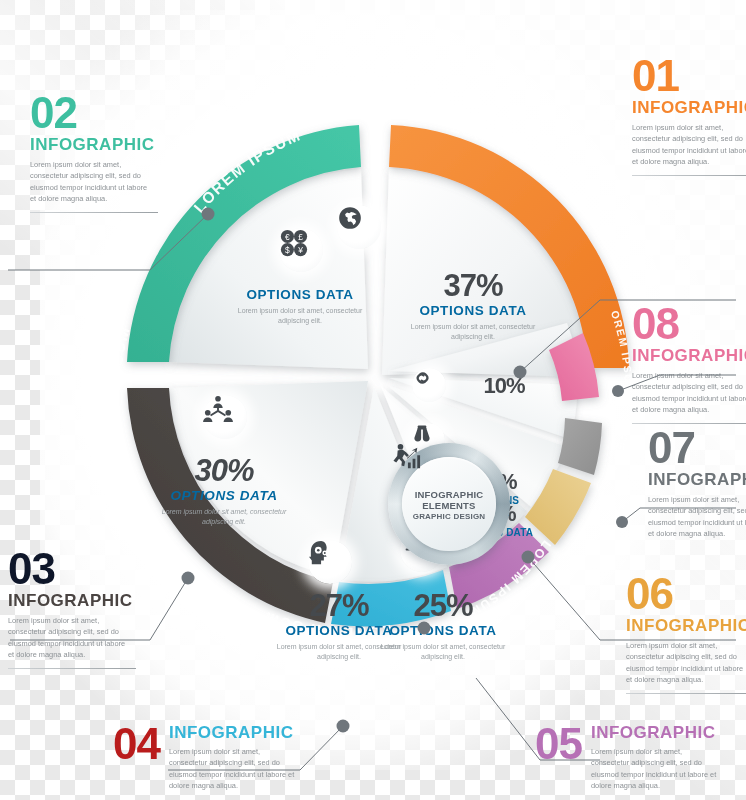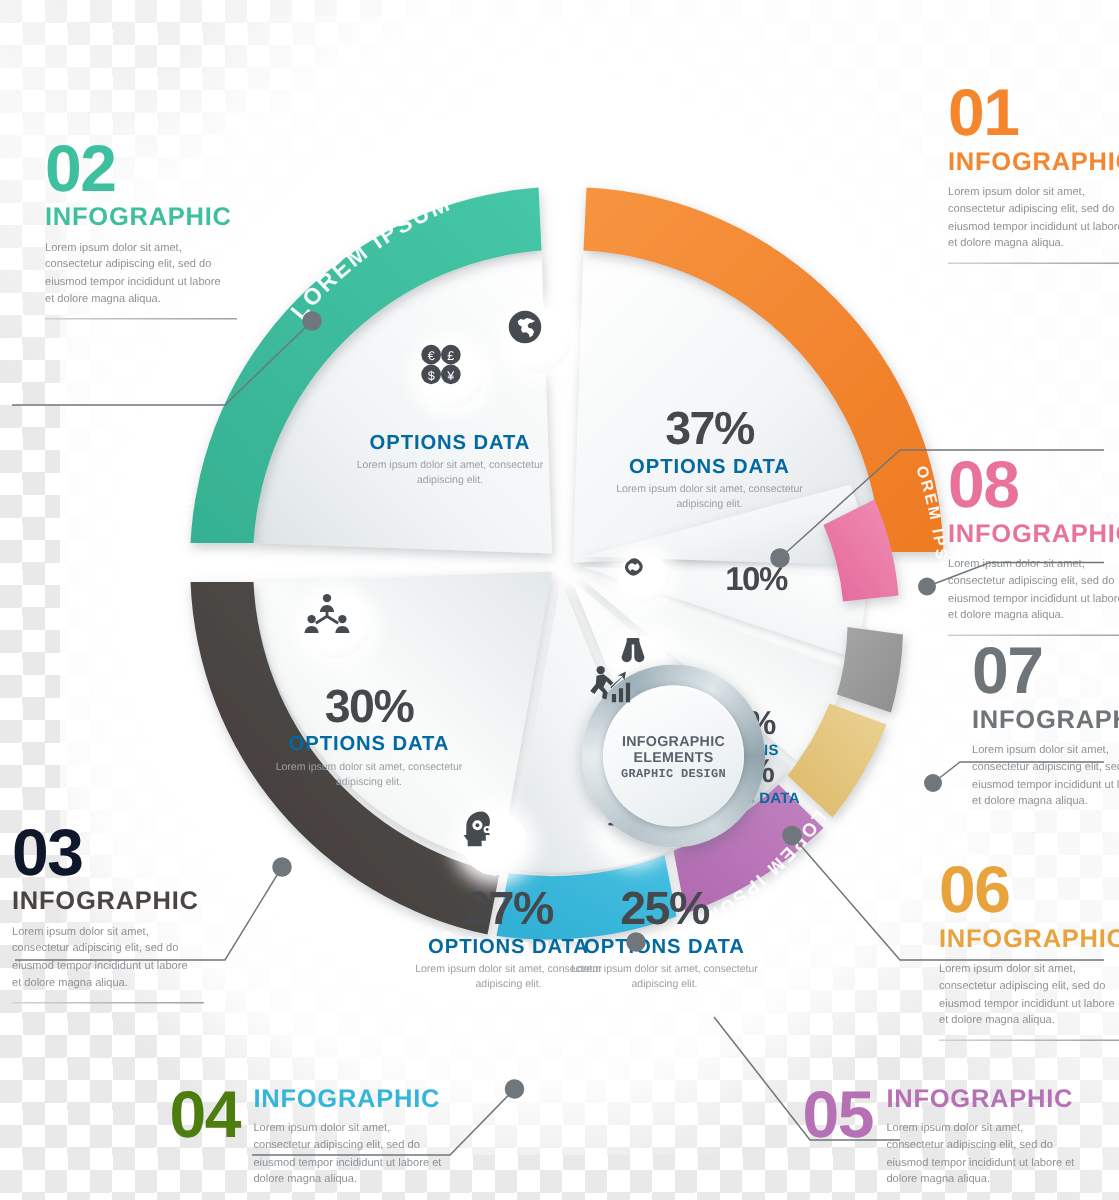--- a/index.html
+++ b/index.html
@@ -54,21 +54,21 @@
     display:flex;align-items:center;justify-content:center;
   }
   .hub-inner{
     width:94px;height:94px;border-radius:50%;
     background:linear-gradient(150deg,#ffffff 0%,#f4f7f8 45%,#e2e9ec 100%);
     box-shadow:inset 0 1px 2px #fff, 0 1px 4px rgba(70,85,95,.3);
     display:flex;flex-direction:column;align-items:center;justify-content:center;
     text-align:center;
   }
   .hub-t1{font-size:9.5px;font-weight:bold;color:#59616a;letter-spacing:.2px;line-height:1.15;}
-  .hub-t2{font-size:8px;font-weight:bold;color:#5d656e;letter-spacing:.2px;margin-top:1px;font-family:Liberation Mono, monospace;}
+  .hub-t2{font-size:8px;font-weight:bold;color:#5d656e;letter-spacing:.2px;margin-top:1px;}
   .hub-icon{margin-bottom:3px;}
 
   
   .callout{position:absolute;}
   .callout .num{font-size:44px;font-weight:bold;line-height:.95;letter-spacing:-1px;}
   .callout .ttl{font-size:17px;font-weight:bold;letter-spacing:.5px;margin-top:1px;}
   .callout .txt{font-size:7.4px;color:#8d9296;line-height:1.55;margin-top:4px;width:118px;}
   .callout.row{display:flex;align-items:flex-start;gap:9px;}
   .callout.row .txt{margin-top:3px;width:128px;}
   .callout.row .ttl{font-size:17px;margin-top:0;}
@@ -233,21 +233,21 @@
       <g>
           <circle cx="5" cy="19" r="3"></circle>
           <path d="M0 29c0-3 2.3-5 5-5s5 2 5 5z"></path>
         </g>
       <g>
           <circle cx="27" cy="19" r="3"></circle>
           <path d="M22 29c0-3 2.3-5 5-5s5 2 5 5z"></path>
         </g>
     </svg>
   </div>
-  <div class="seg-label" style="left:106px;top:400px;width:130px;">
+  <div class="seg-label" style="left:84px;top:400px;width:130px;font-style:italic;">
     <div class="seg-pct">30%</div>
     <div class="seg-sub">OPTIONS DATA</div>
     <div class="seg-desc">Lorem ipsum dolor sit amet, consectetur adipiscing elit.</div>
   </div>
 
   <div class="seg-icon" style="left:233px;top:485px;">
     <svg width="28" height="26" viewBox="0 0 30 28" fill="#454b50">
       <path d="M14 1C7 1 3 6 3 12v6H1l3 4v4h10v-4h3v-4h3l-2-4c1-2 2-3 2-6 0-4-3-7-6-7z"></path>
       <circle cx="11" cy="11" r="3.6" fill="#fff"></circle>
         <circle cx="11" cy="11" r="1.4" fill="#454b50"></circle>
@@ -340,21 +340,21 @@
 </div>
 
 <div class="callout" style="left:8px;top:548px;">
   <div class="num" style="color:#0f172a;">03</div>
   <div class="ttl" style="color:#4A4442;">INFOGRAPHIC</div>
   <div class="txt">Lorem ipsum dolor sit amet, consectetur adipiscing elit, sed do eiusmod tempor incididunt ut labore et dolore magna aliqua.</div>
   <div class="rule"></div>
 </div>
 
 <div class="callout row" style="left:113px;top:723px;">
-  <div class="num" style="color:#4d7c0f;">04</div>
+  <div class="num" style="color:#b91c1c;">04</div>
   <div>
     <div class="ttl" style="color:#35B5D8;">INFOGRAPHIC</div>
     <div class="txt">Lorem ipsum dolor sit amet, consectetur adipiscing elit, sed do eiusmod tempor incididunt ut labore et dolore magna aliqua.</div>
   </div>
 </div>
 
 <div class="callout row" style="left:523px;top:723px;">
   <div class="num" style="color:#B670B5;margin-left:12px;">05</div>
   <div>
     <div class="ttl" style="color:#B670B5;">INFOGRAPHIC</div>

